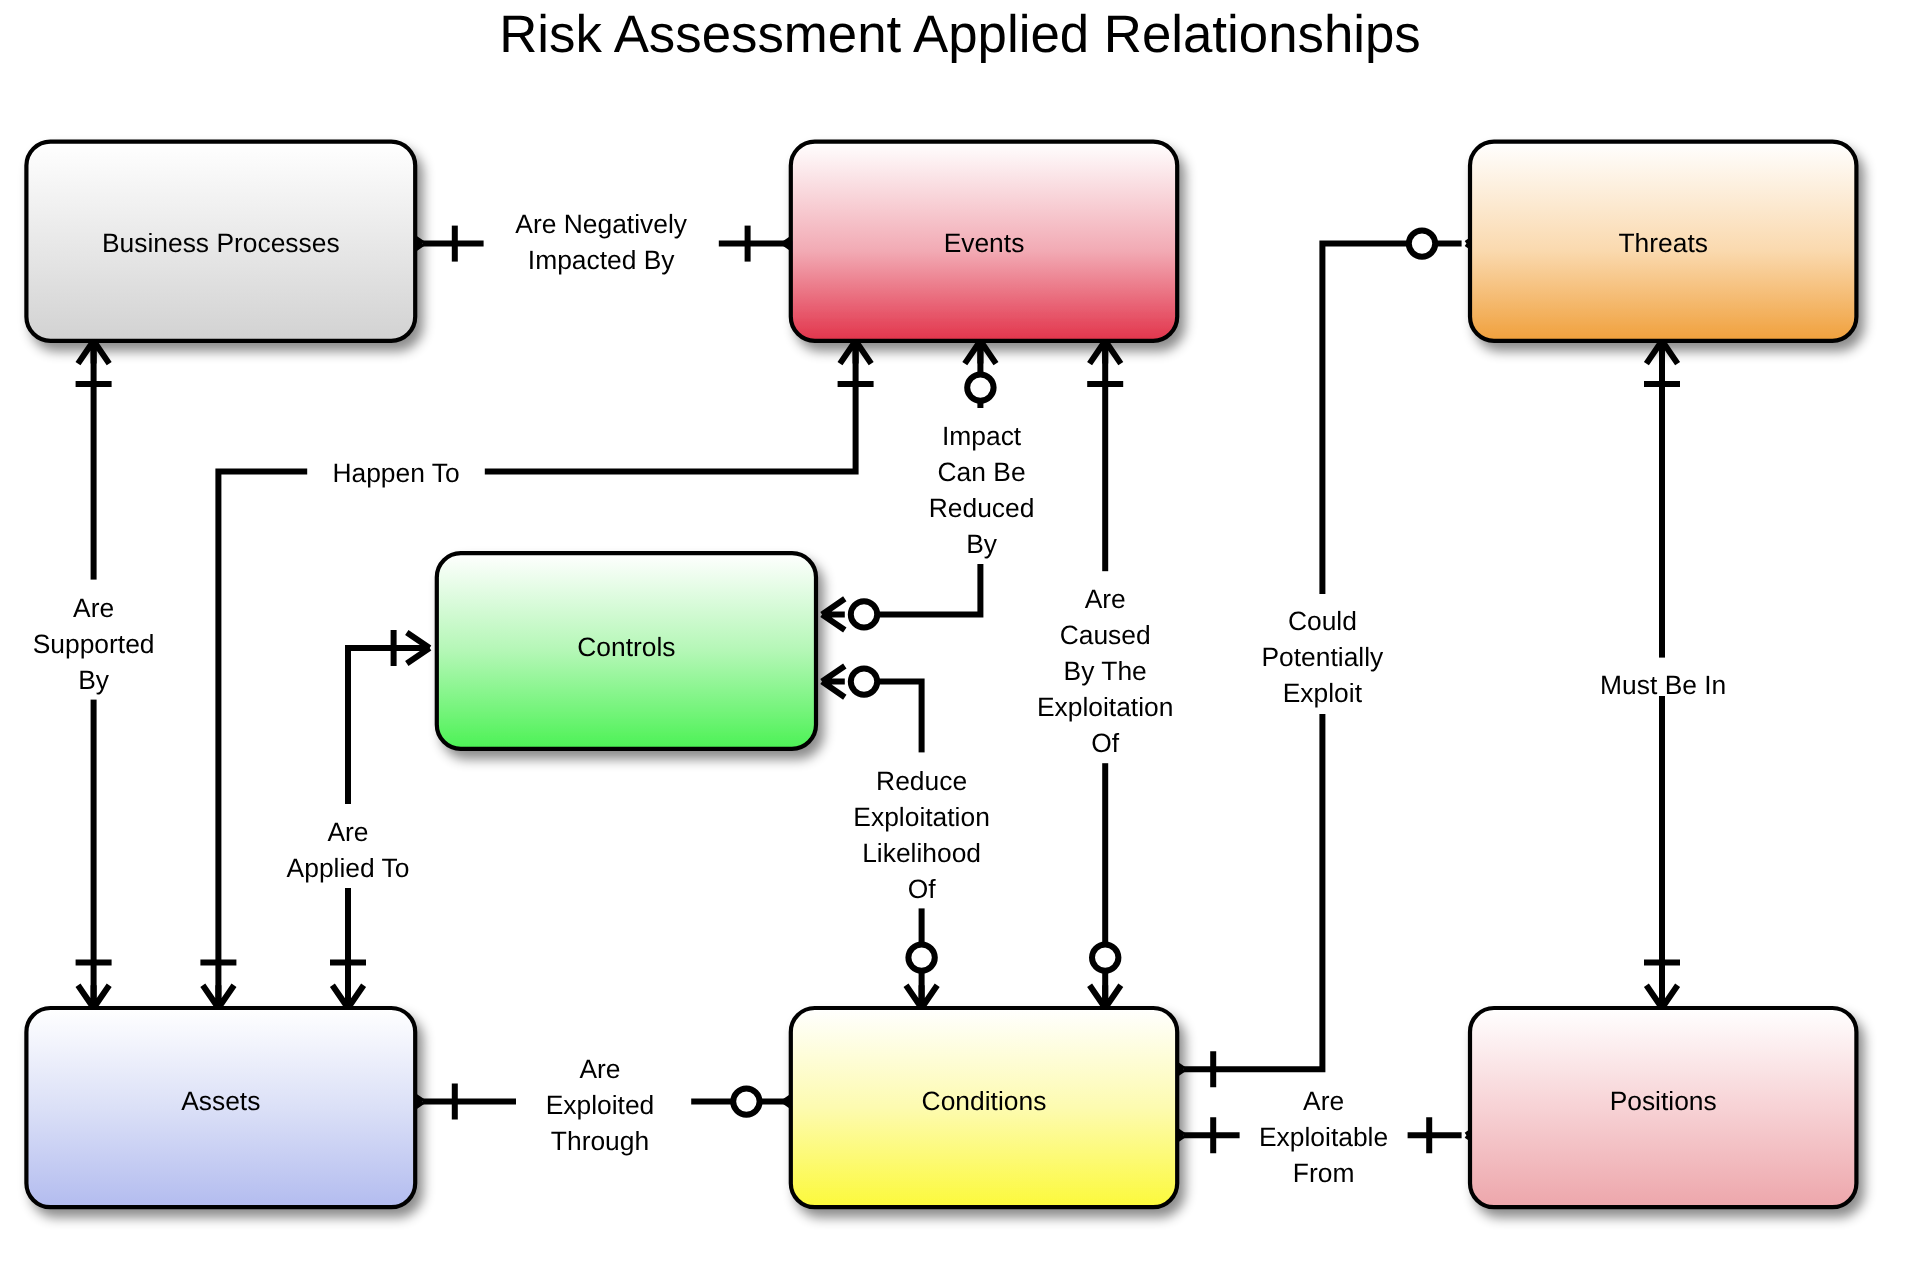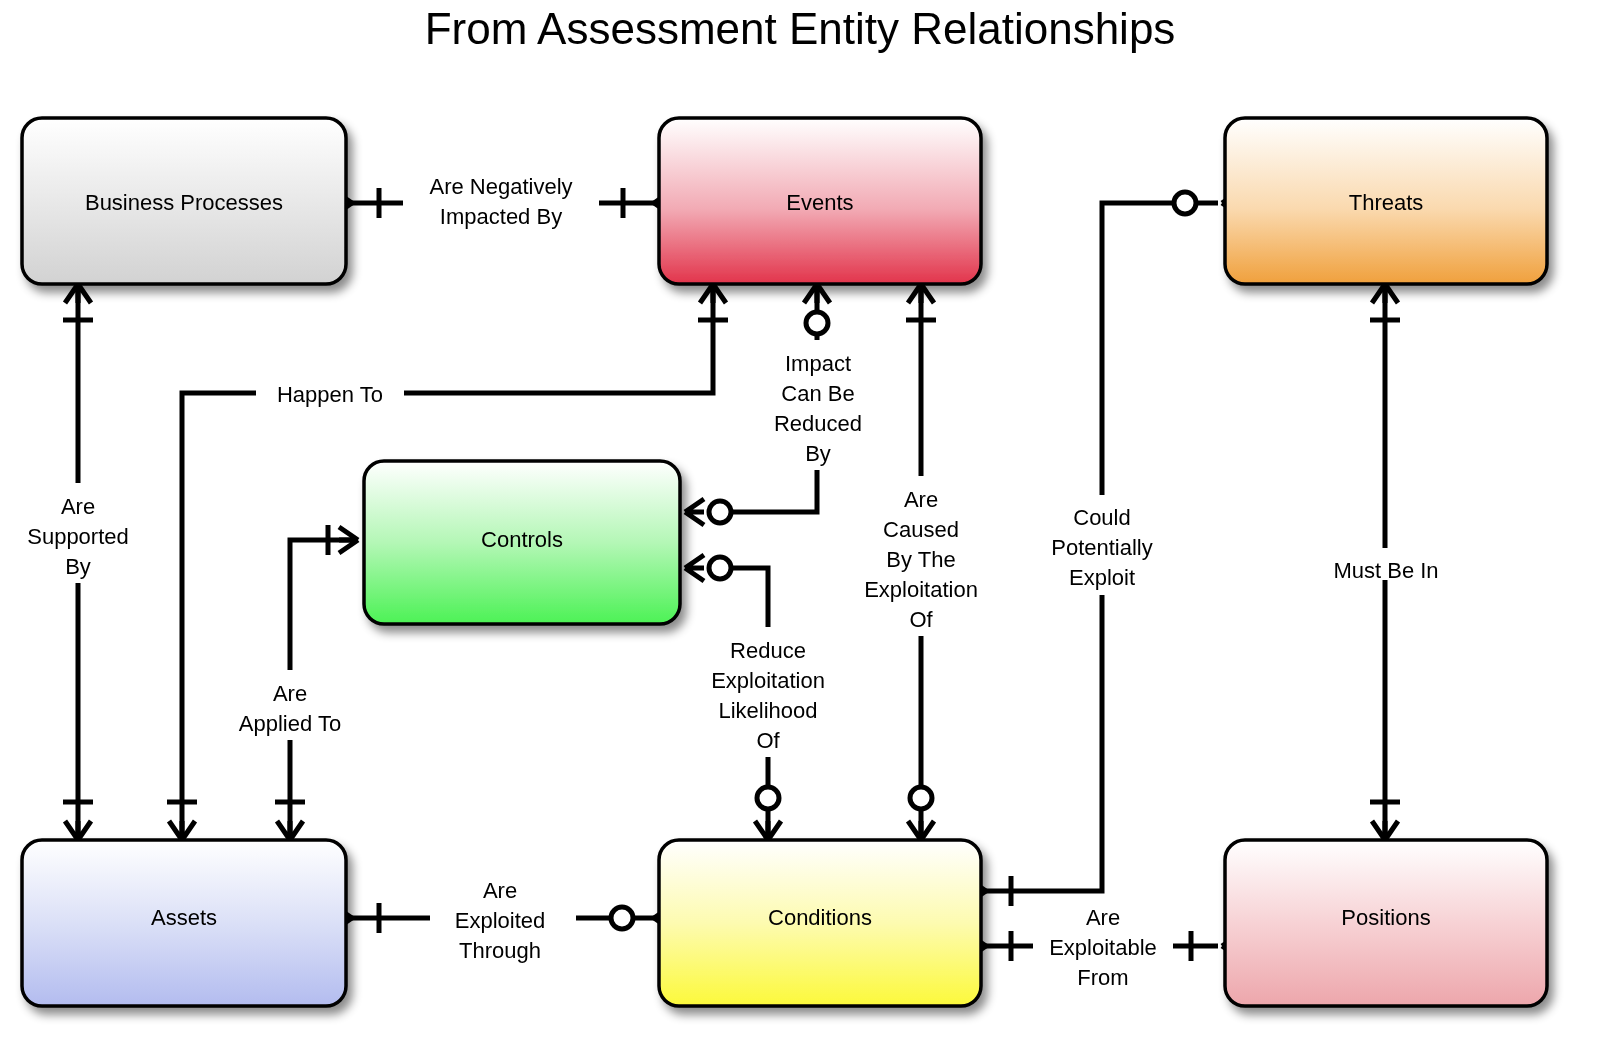--- a/index.html
+++ b/index.html
@@ -21,21 +21,21 @@
   .tick{stroke:#000;stroke-width:5;}
   .foot{fill:none;stroke:#000;stroke-width:5;stroke-linecap:butt;}
   .optnode{fill:#fff;stroke:#000;stroke-width:5;}
   .ent-rect{stroke:#000;stroke-width:3.5;}
 </style>
 </head>
 <body>
 
 <div id="canvas">
 
-  <div class="diagram-title">From Assessment Entity Relationships</div>
+  <div class="diagram-title">Risk Assessment Applied Relationships</div>
 
   <svg viewBox="0 0 1600 1051">
     <defs>
       <linearGradient id="g-bp" x1="0" y1="0" x2="0" y2="1">
         <stop offset="0%" stop-color="#ffffff"></stop>
           <stop offset="100%" stop-color="#d2d2d2"></stop>
       </linearGradient>
       <linearGradient id="g-ev" x1="0" y1="0" x2="0" y2="1">
         <stop offset="0%" stop-color="#ffffff"></stop>
           <stop offset="55%" stop-color="#f2aab4"></stop>

